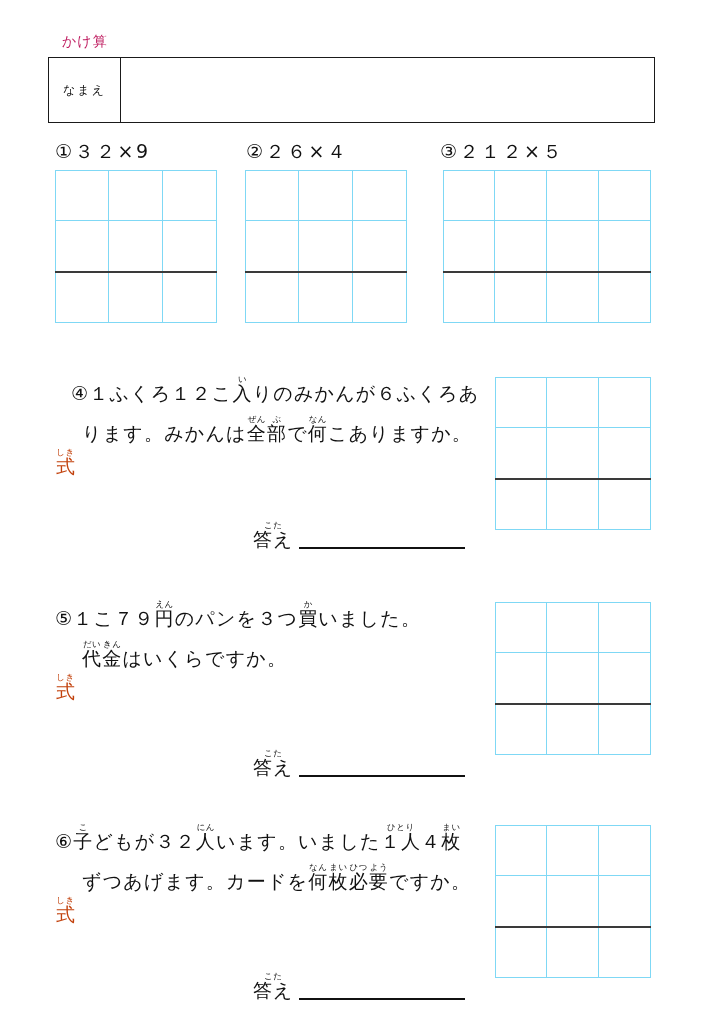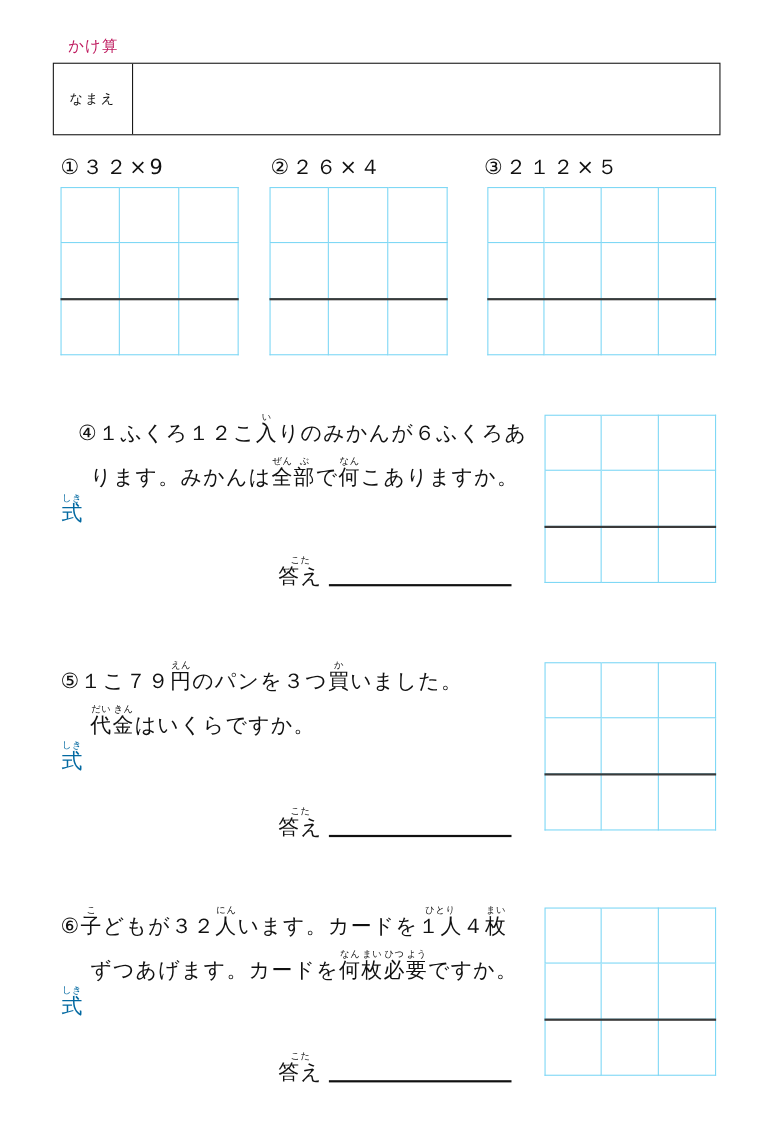--- a/index.html
+++ b/index.html
@@ -108,28 +108,29 @@
   rt {
     font-size: 8.5px;
     letter-spacing: 0.5px;
     line-height: 1;
     transform: translateY(2px);
   }
 
   .shiki {
     position: absolute;
     font-size: 19px;
-    color: #0369a1;
+    color: #c2410c;
   }
 
   .answer-row {
     position: absolute;
     display: flex;
     align-items: flex-end;
     white-space: nowrap;
+    margin-top: 16px;
   }
   .answer-label {
     font-size: 19px;
     letter-spacing: 1px;
     color: #111;
   }
   .answer-line {
     width: 166px;
     height: 0;
     border-bottom: 2.4px solid #111;
@@ -248,21 +249,21 @@
       <div class="cell first-col"></div>
       <div class="cell"></div>
       <div class="cell"></div>
       <div class="cell first-col"></div>
       <div class="cell"></div>
       <div class="cell"></div>
       <div class="rule" style="top: 101px;"></div>
     </div>
 
   <div class="wp-text" style="left:55px; top:823px;">
-    <span>⑥</span><span id="wp2-l1"><ruby><span>子</span><rt>こ</rt></ruby><span>どもが３２</span><ruby><span>人</span><rt>にん</rt></ruby><span>います。カードを</span><ruby><span>１人</span><rt>ひとり</rt></ruby><span>４</span><ruby><span>枚</span><rt>まい</rt></ruby></span>
+    <span>⑥</span><span id="wp2-l1"><ruby><span>子</span><rt>こ</rt></ruby><span>どもが３２</span><ruby><span>人</span><rt>にん</rt></ruby><span>います。いました</span><ruby><span>１人</span><rt>ひとり</rt></ruby><span>４</span><ruby><span>枚</span><rt>まい</rt></ruby></span>
   </div>
   <div class="wp-text" style="left:82px; top:863px;" id="wp2-l2"><span>ずつあげます。カードを</span><ruby><span>何</span><rt>なん</rt></ruby><ruby><span>枚</span><rt>まい</rt></ruby><ruby><span>必</span><rt>ひつ</rt></ruby><ruby><span>要</span><rt>よう</rt></ruby><span>ですか。</span></div>
   <div class="shiki" style="left:56px; top:896px;">
     <ruby><span>式</span><rt>しき</rt></ruby>
   </div>
   <div class="answer-row" style="left:253px; top:956px;">
     <span class="answer-label">
       <ruby><span>答え</span><rt>こた</rt></ruby>
     </span>
     <span class="answer-line"></span>

